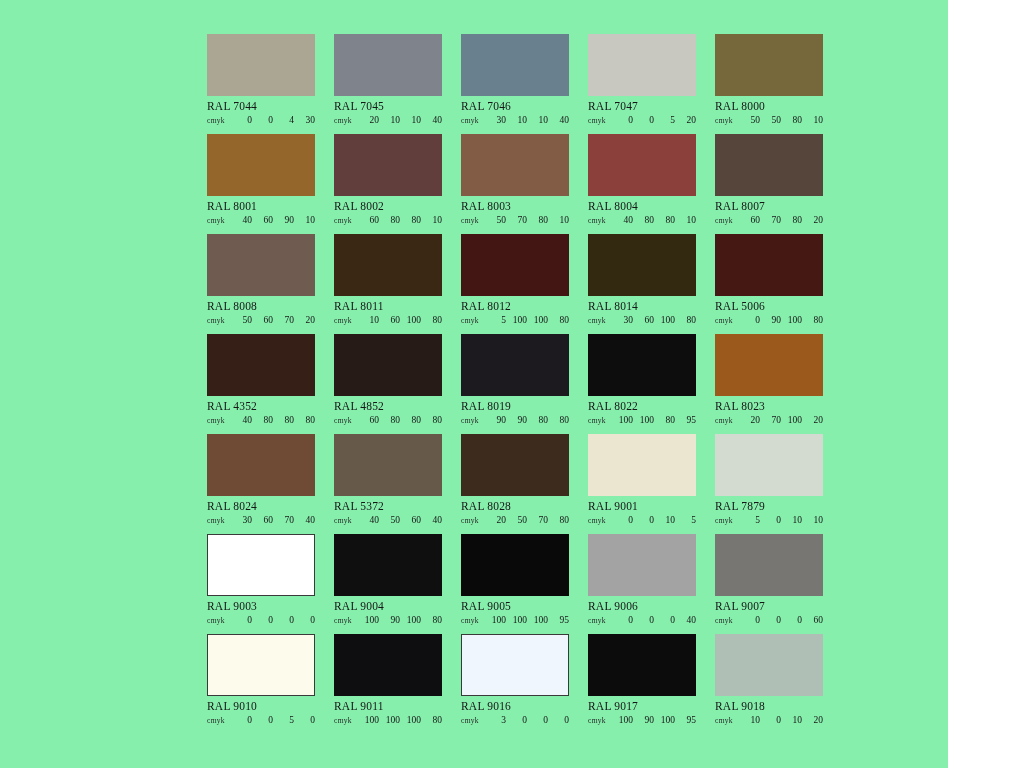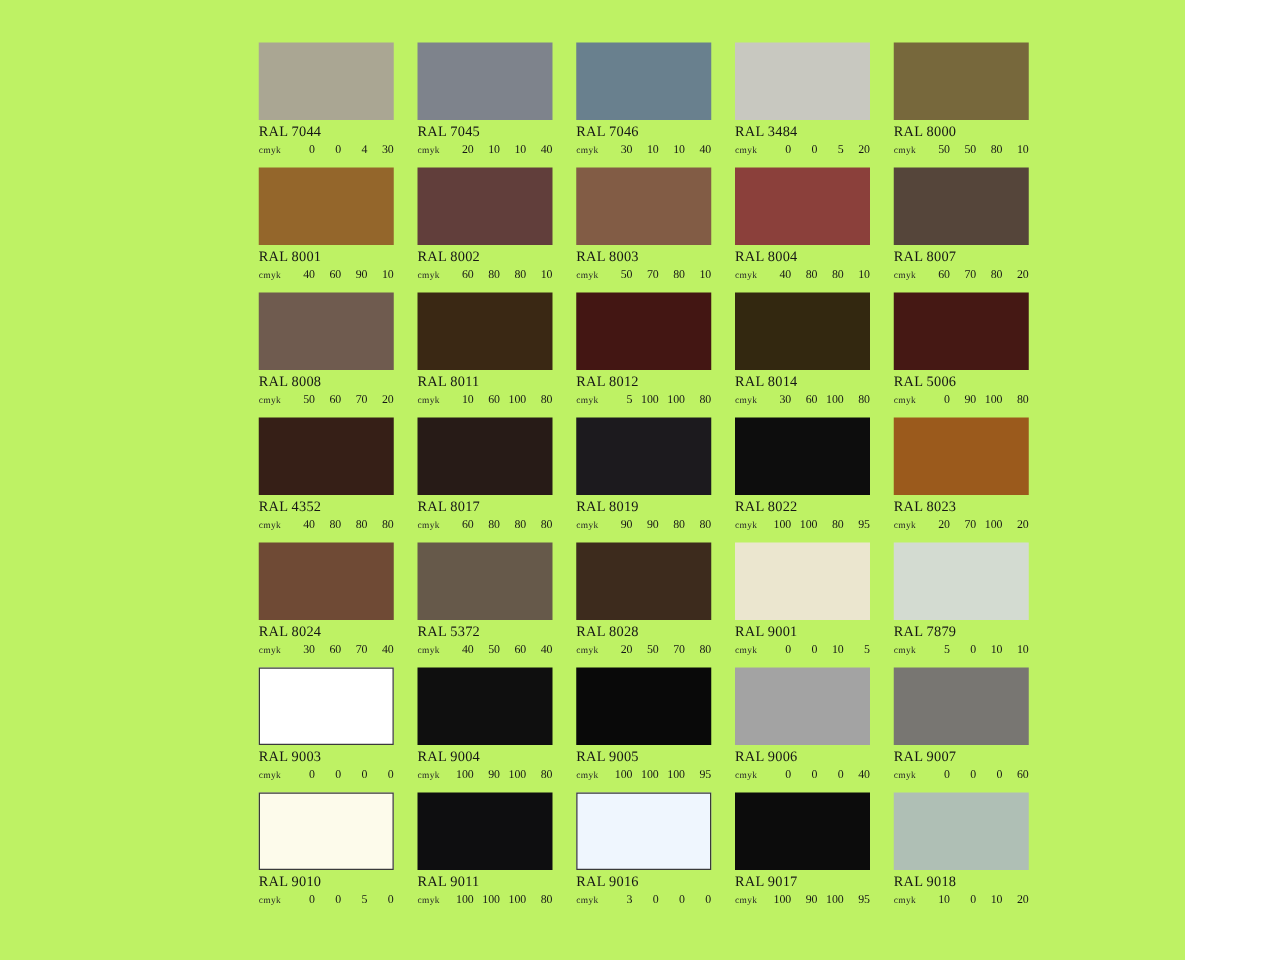--- a/index.html
+++ b/index.html
@@ -13,21 +13,21 @@
     height: 768px;
     overflow: hidden;
     font-family: "Liberation Serif", "DejaVu Serif", serif;
     color: #1a1a1a;
   }
 
   #chart-sheet {
     position: relative;
     width: 948px;
     height: 768px;
-    background: #bef264;
+    background: #86efac;
   }
 
   #swatch-grid {
     position: absolute;
     left: 207px;
     top: 34px;
     display: grid;
     grid-template-columns: repeat(5, 108px);
     grid-template-rows: repeat(7, 100px);
     column-gap: 19px;
@@ -142,21 +142,21 @@
               <span class="val">10</span>
               <span class="val">10</span>
               <span class="val">40</span>
             </span>
           </div>
         </div>
       </div>
       <div class="swatch-cell">
         <div class="swatch-chip" style="background: rgb(200, 200, 192);"></div>
         <div class="swatch-meta">
-          <div class="swatch-name">RAL 3484</div>
+          <div class="swatch-name">RAL 7047</div>
           <div class="cmyk-row">
             <span class="cmyk-label">cmyk</span>
             <span class="cmyk-values">
               <span class="val">0</span>
               <span class="val">0</span>
               <span class="val">5</span>
               <span class="val">20</span>
             </span>
           </div>
         </div>
@@ -337,21 +337,21 @@
               <span class="val">80</span>
               <span class="val">80</span>
               <span class="val">80</span>
             </span>
           </div>
         </div>
       </div>
       <div class="swatch-cell">
         <div class="swatch-chip" style="background: rgb(39, 27, 23);"></div>
         <div class="swatch-meta">
-          <div class="swatch-name">RAL 8017</div>
+          <div class="swatch-name">RAL 4852</div>
           <div class="cmyk-row">
             <span class="cmyk-label">cmyk</span>
             <span class="cmyk-values">
               <span class="val">60</span>
               <span class="val">80</span>
               <span class="val">80</span>
               <span class="val">80</span>
             </span>
           </div>
         </div>

